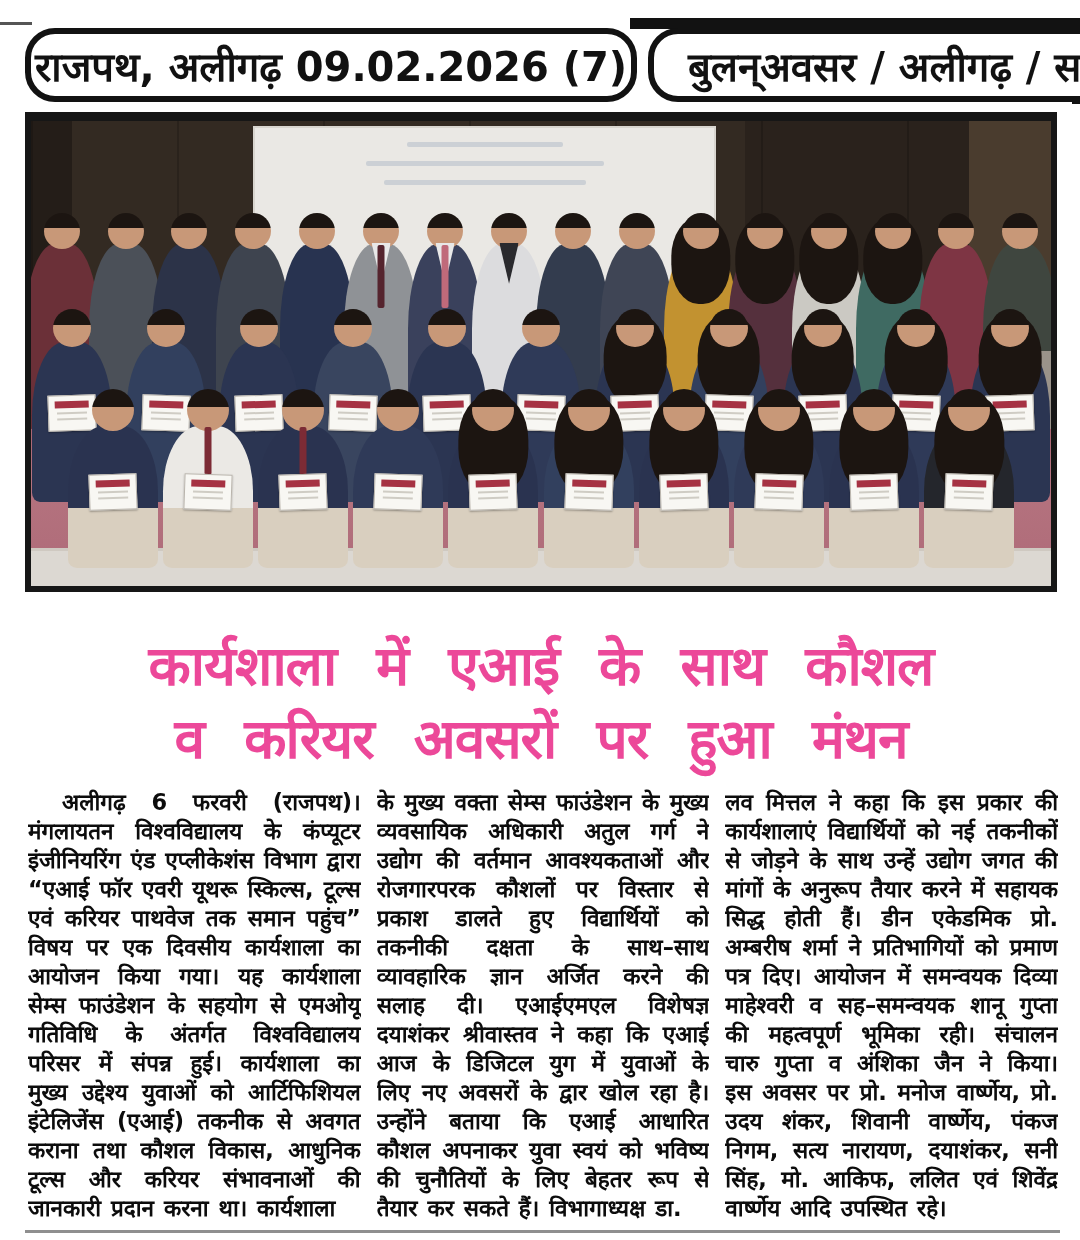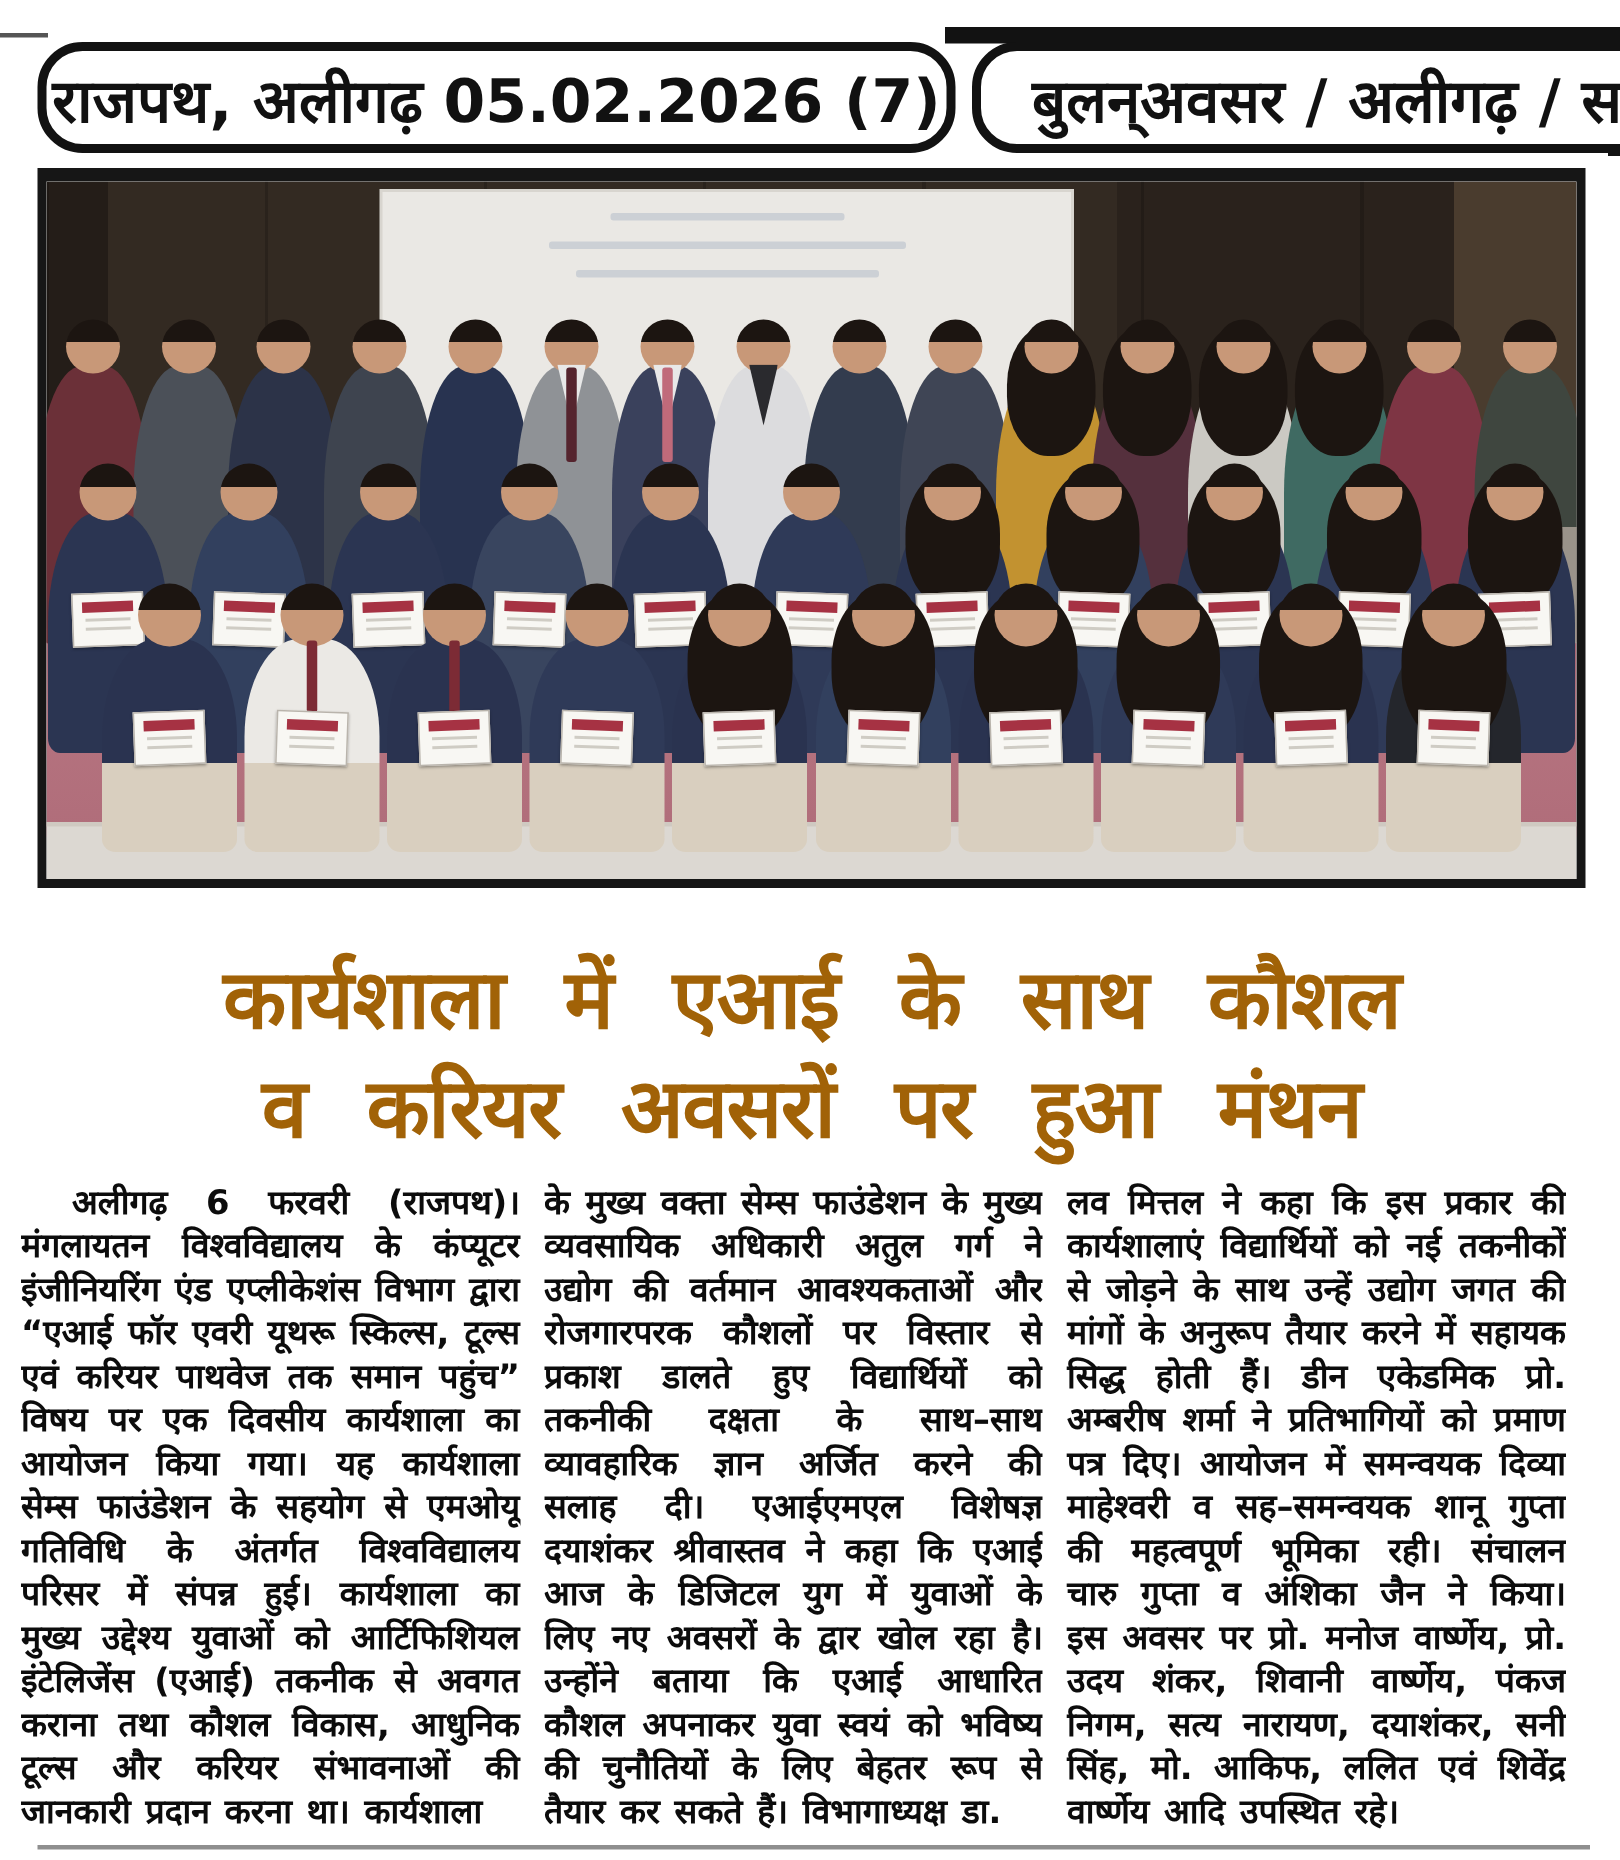--- a/index.html
+++ b/index.html
@@ -76,28 +76,28 @@
   .p-cert .bar{height:7px;background:#a63243;margin:5px 6px 0 6px;}
   .p-cert .ln{height:2px;background:#cfccc4;margin:4px 8px 0 8px;}
 
   
   .caption{
     position:absolute;left:25px;top:598px;width:1032px;
     text-align:center;font-size:22px;font-weight:700;word-spacing:7px;color:#0d0d0d;
   }
   .headline{
     position:absolute;left:25px;top:630px;width:1032px;margin:0;
-    text-align:center;font-weight:800;color:#a16207;
+    text-align:center;font-weight:800;color:#ec4899;
     font-size:55px;line-height:73px;word-spacing:22px;letter-spacing:-1px;
   }
   .headline span{display:block;}
 
   
   .article{
-    position:absolute;left:14px;top:788px;width:1030px;height:438px;
+    position:absolute;left:28px;top:788px;width:1030px;height:438px;
     display:flex;gap:16px;
   }
   .col{
     flex:1 1 0;
     font-size:22.5px;line-height:29px;font-weight:700;
     text-align:justify;color:#0c0c0c;
     overflow:hidden;
     word-spacing:2px;
   }
   .col.first{text-indent:34px;}
@@ -107,21 +107,21 @@
 <body>
 
 <div class="page">
 
   <div class="edge-line-left"></div>
   <div class="edge-bar-right"></div>
   <div class="edge-strip-right"></div>
 
   <div class="masthead">
     <div class="mast-box left">
-      <span>राजपथ, अलीगढ़  05.02.2026  (7)</span>
+      <span>राजपथ, अलीगढ़  09.02.2026  (7)</span>
     </div>
     <div class="mast-box right">
       <span>बुलन्अवसर / अलीगढ़ / स</span>
     </div>
   </div>
 
   <figure class="photo">
     <div class="photo-inner">
       <div class="wall"></div>
       <div class="screen">

